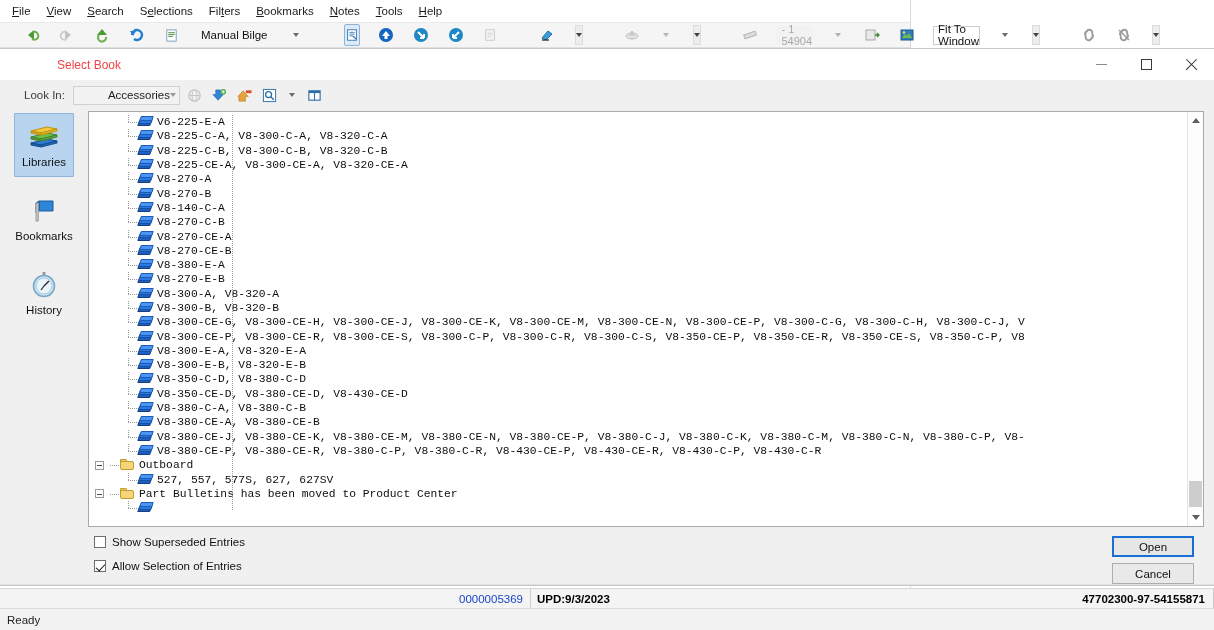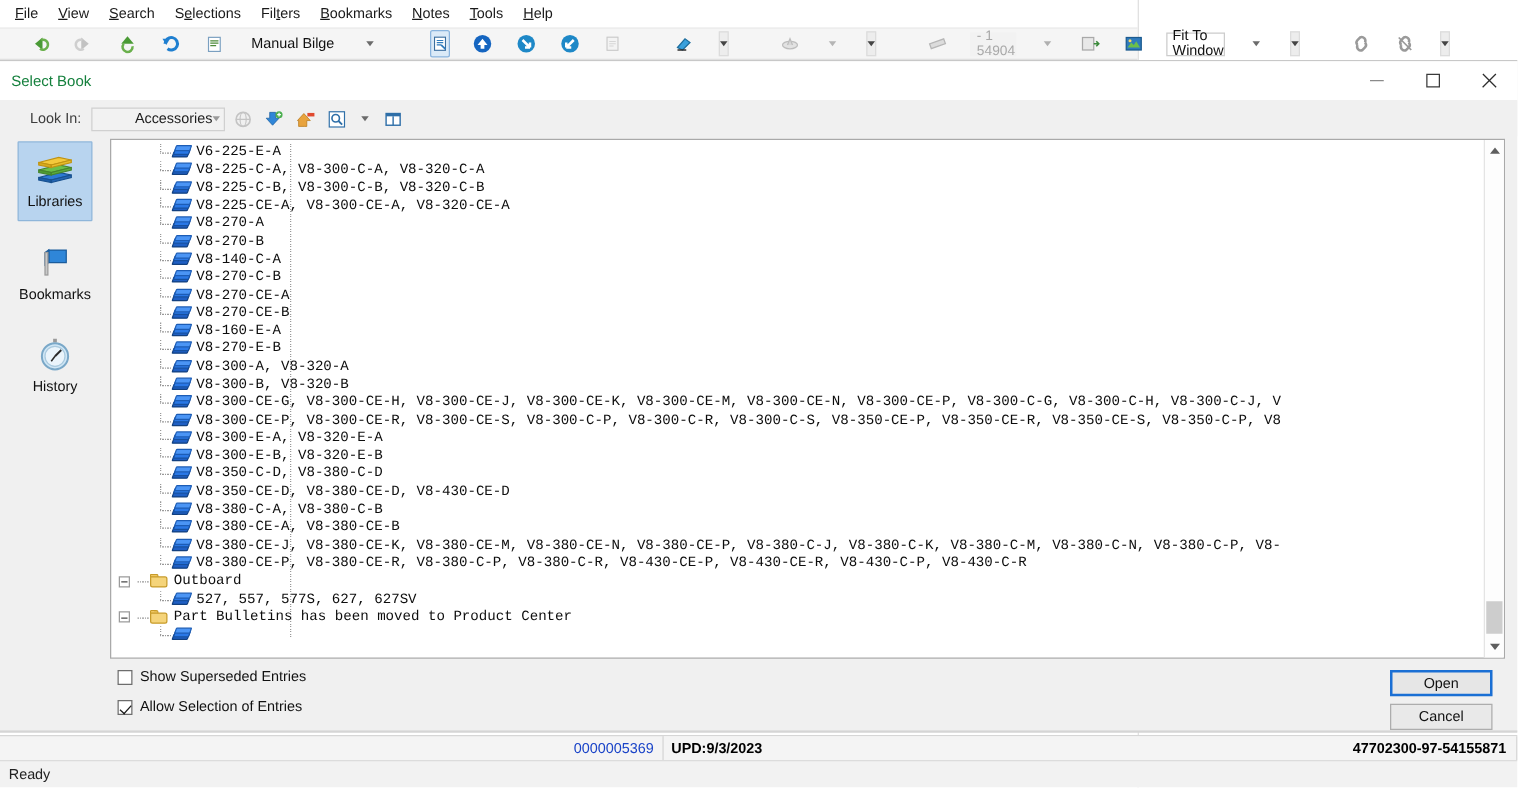--- a/index.html
+++ b/index.html
@@ -87,21 +87,21 @@
 
   
   .dialog {
     position: absolute; left: 0; top: 48px; width: 1214px; height: 538px;
     background: #f0f0f0; border: 1px solid #c8c8c8; border-left: none; border-right: none;
   }
   .dlg-titlebar {
     height: 32px; background: #ffffff; display: flex; align-items: center;
     border-bottom: 1px solid #f0f0f0;
   }
-  .dlg-title { padding-left: 9px; font-size: 12px; color: #15803d; }
+  .dlg-title { padding-left: 9px; font-size: 12px; color: #ef4444; margin-left: 48px; }
   .dlg-spacer { flex: 1; }
   .wbtn { width: 45px; height: 31px; display: flex; align-items: center; justify-content: center; }
   .wmin { width: 11px; height: 1px; background: #8a8a8a; }
   .wmax { width: 11px; height: 11px; border: 1.3px solid #3a3a3a; }
   .wclose { position: relative; width: 13px; height: 13px; }
   .wclose:before, .wclose:after {
     content: ""; position: absolute; left: -1px; top: 6px; width: 15px; height: 1.3px; background: #2e2e2e;
   }
   .wclose:before { transform: rotate(45deg); }
   .wclose:after  { transform: rotate(-45deg); }
@@ -586,21 +586,21 @@
                 <span class="lbl">V8-270-CE-B</span>
               </div>
               <div class="row">
                 <span class="indent" style="width: 30px;"></span>
                 <span class="tree-line v"></span>
                 <span class="bookicon">
                   <span class="bk1"></span>
                   <span class="bk2"></span>
                   <span class="bk3"></span>
                 </span>
-                <span class="lbl">V8-160-E-A</span>
+                <span class="lbl">V8-380-E-A</span>
               </div>
               <div class="row">
                 <span class="indent" style="width: 30px;"></span>
                 <span class="tree-line v"></span>
                 <span class="bookicon">
                   <span class="bk1"></span>
                   <span class="bk2"></span>
                   <span class="bk3"></span>
                 </span>
                 <span class="lbl">V8-270-E-B</span>

